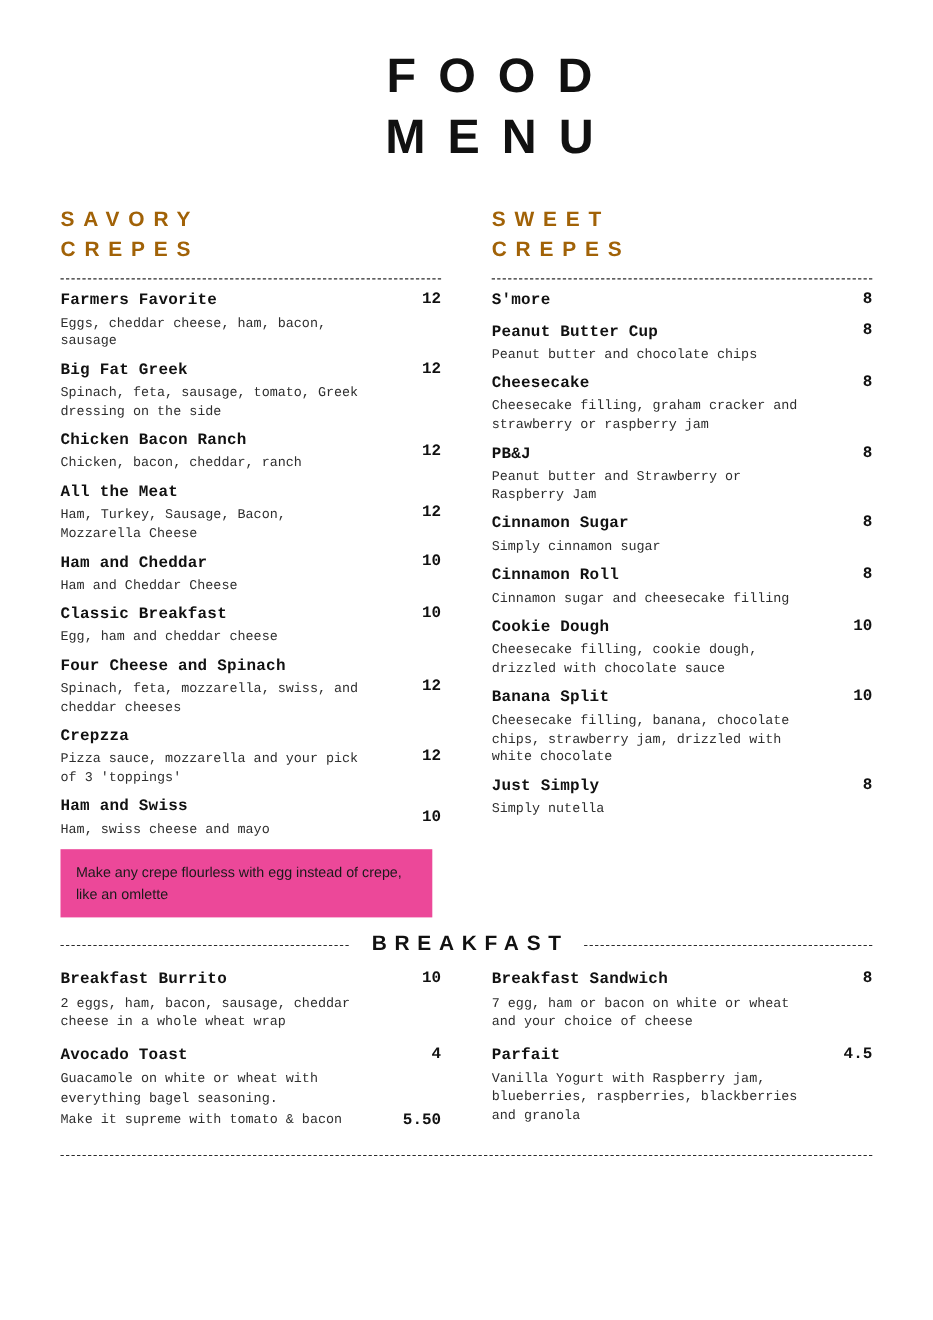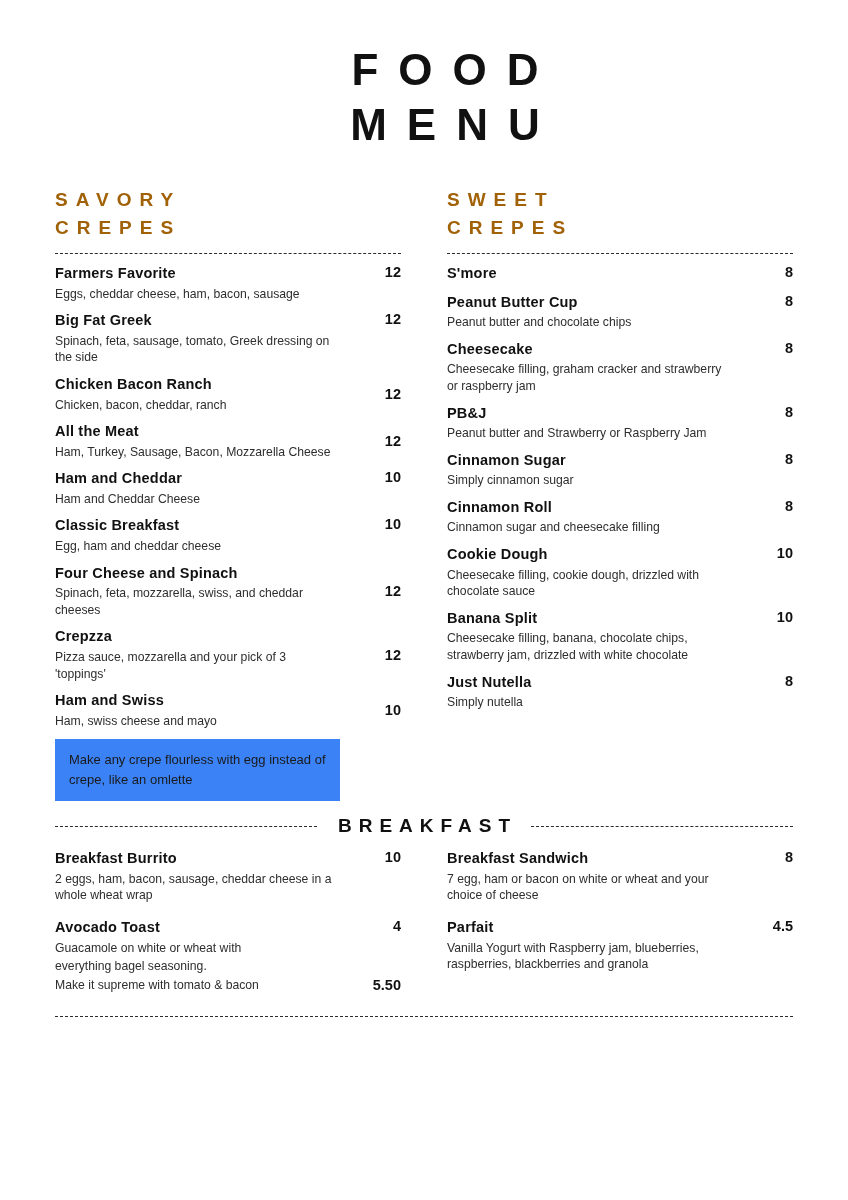--- a/index.html
+++ b/index.html
@@ -61,20 +61,21 @@
 
   .dashed {
     border-top: 1.5px dashed #2b2b2b;
     margin-top: 12px;
     margin-bottom: 10px;
     height: 0;
   }
 
   .item {
     margin-bottom: 9px;
+    font-family: Liberation Mono, monospace;
   }
   .item-head {
     display: flex;
     align-items: flex-start;
     justify-content: space-between;
   }
   .item-name {
     font-size: 14.5px;
     font-weight: bold;
     color: #111;
@@ -93,27 +94,27 @@
     color: #2e2e2e;
     line-height: 1.36;
     margin-top: 2px;
     max-width: 285px;
   }
 
   
   .item.center .item-head { align-items: center; }
 
   .note-box {
-    background: #3b82f6;
+    background: #ec4899;
     padding: 11px 14px 12px 14px;
     margin-top: 10px;
     font-size: 13px;
     line-height: 1.5;
     color: #1a1a1a;
-    width: 285px;
+    width: 338px;
   }
 
   
   .breakfast-band {
     display: flex;
     align-items: center;
     padding: 0 55px;
     margin-top: 14px;
     gap: 14px;
   }
@@ -326,21 +327,21 @@
       <div class="item">
         <div class="item-head">
           <div class="item-name">Banana Split</div>
           <div class="item-price">10</div>
         </div>
         <div class="item-desc">Cheesecake filling, banana, chocolate chips, strawberry jam, drizzled with white chocolate</div>
       </div>
 
       <div class="item">
         <div class="item-head">
-          <div class="item-name">Just Nutella</div>
+          <div class="item-name">Just Simply</div>
           <div class="item-price">8</div>
         </div>
         <div class="item-desc">Simply nutella</div>
       </div>
     </div>
   </div>
 
   <div class="breakfast-band">
     <div class="rule"></div>
     <div class="breakfast-title">BREAKFAST</div>

